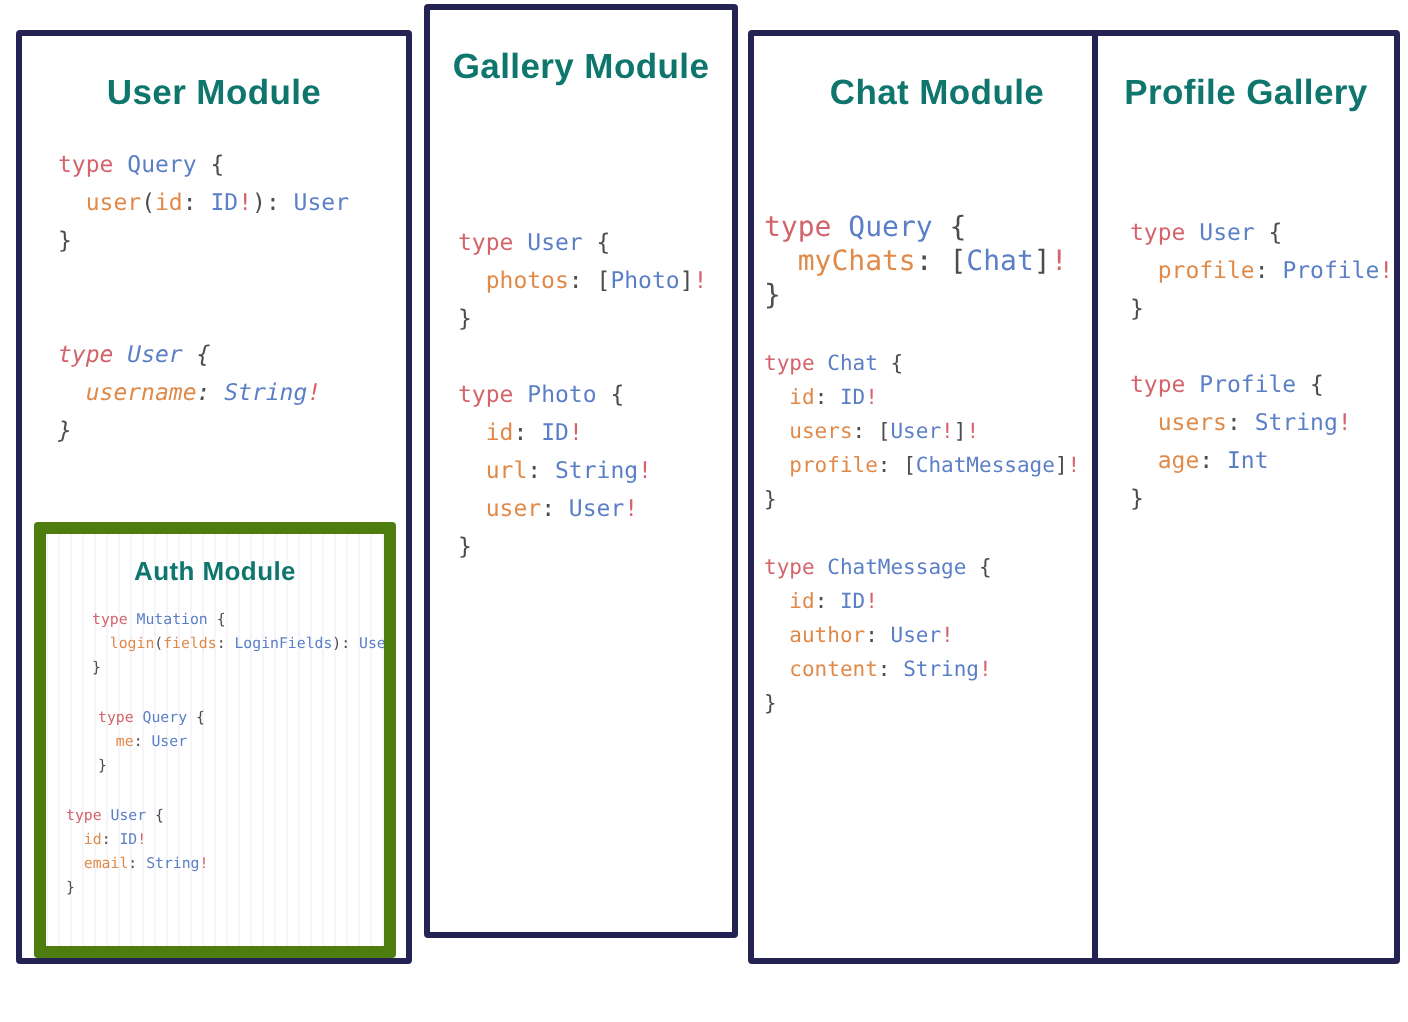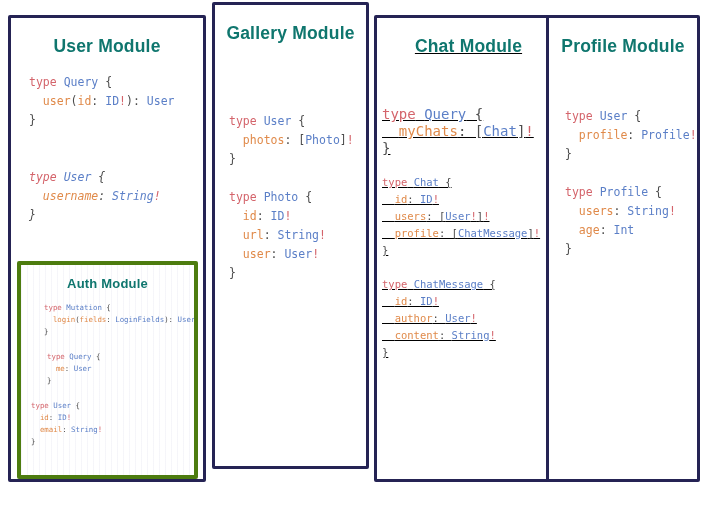--- a/index.html
+++ b/index.html
@@ -23,32 +23,32 @@
   }
   .panel {
     position: absolute;
     box-sizing: border-box;
     background: #ffffff;
     border: 3px solid #252354;
     border-radius: 2px;
   }
   .panel-user    { left: 8px;   top: 15px; width: 198px; height: 467px; }
   .panel-gallery { left: 212px; top: 2px; width: 157px; height: 467px; }
-  .panel-chat    { left: 374px; top: 15px; width: 189px; height: 467px; text-decoration: underline; }
+  .panel-chat    { left: 374px; top: 15px; width: 189px; height: 467px; }
   .panel-profile { left: 546px; top: 15px; width: 154px; height: 467px; }
 
   .panel-auth {
     position: absolute;
     box-sizing: border-box;
     left: 6px;
     top: 243px;
     width: 181px;
     height: 218px;
     background: #ffffff;
-    border: 4px solid #4d7c0f;
+    border: 6px solid #4d7c0f;
     border-radius: 2px;
     overflow: hidden;
   }
   
   .panel-auth::before {
     content: "";
     position: absolute;
     left: 0; top: 0; right: 0; bottom: 0;
     background-image: repeating-linear-gradient(
         to right,
@@ -159,21 +159,21 @@
 <span class="t-punc">}</span></div>
     <div style="height:17px;"></div>
     <div class="code code-lg" style="margin-left:5px; font-size:10.5px; line-height:17px;"><span class="t-kw">type</span><span class="t-punc"> </span><span class="t-type">ChatMessage</span><span class="t-punc"> {</span>
 <span class="t-punc">  </span><span class="t-field">id</span><span class="t-punc">: </span><span class="t-type">ID</span><span class="t-bang">!</span>
 <span class="t-punc">  </span><span class="t-field">author</span><span class="t-punc">: </span><span class="t-type">User</span><span class="t-bang">!</span>
 <span class="t-punc">  </span><span class="t-field">content</span><span class="t-punc">: </span><span class="t-type">String</span><span class="t-bang">!</span>
 <span class="t-punc">}</span></div>
   </div>
 
   <div class="panel panel-profile">
-    <div class="module-title title-lg">Profile Module</div>
+    <div class="module-title title-lg">Profile Gallery</div>
     <div class="code code-lg" style="margin-left:16px; margin-top:50px;"><span class="t-kw">type</span><span class="t-punc"> </span><span class="t-type">User</span><span class="t-punc"> {</span>
 <span class="t-punc">  </span><span class="t-field">profile</span><span class="t-punc">: </span><span class="t-type">Profile</span><span class="t-bang">!</span>
 <span class="t-punc">}</span></div>
     <div class="spacer-lg"></div>
     <div class="code code-lg" style="margin-left:16px;"><span class="t-kw">type</span><span class="t-punc"> </span><span class="t-type">Profile</span><span class="t-punc"> {</span>
 <span class="t-punc">  </span><span class="t-field">users</span><span class="t-punc">: </span><span class="t-type">String</span><span class="t-bang">!</span>
 <span class="t-punc">  </span><span class="t-field">age</span><span class="t-punc">: </span><span class="t-type">Int</span>
 <span class="t-punc">}</span></div>
   </div>
 

